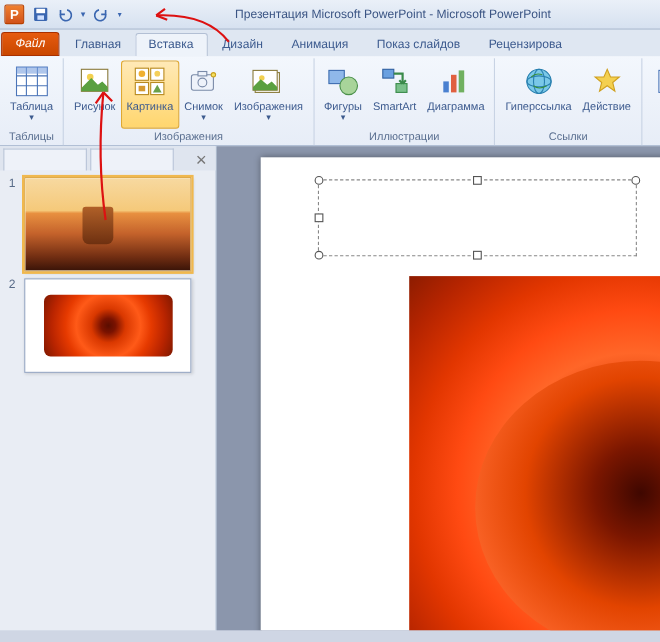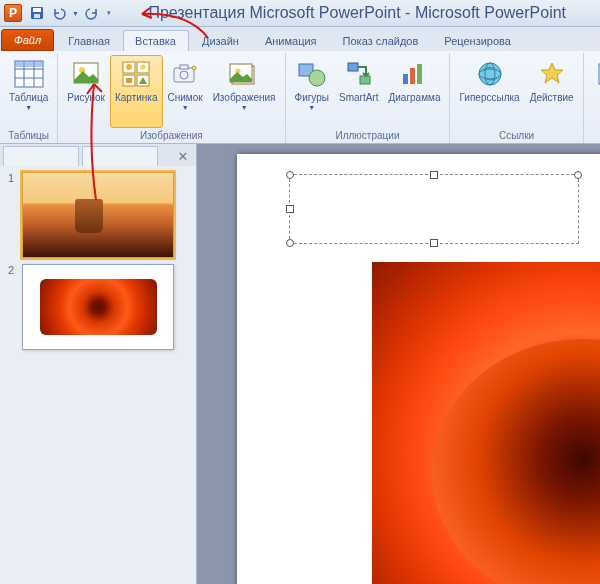--- a/index.html
+++ b/index.html
@@ -1,25 +1,25 @@
 <!DOCTYPE html>
 <html><head>
 <meta charset="utf-8">
 <style>
   *{margin:0;padding:0;box-sizing:border-box;}
   body{font-family:Tahoma,Segoe UI,sans-serif;font-size:11px;color:#333;background:#cfd6e4;width:600px;height:584px;overflow:hidden;position:relative;}
   .titlebar{height:27px;background:linear-gradient(#eaf0f8,#d6e1f0);display:flex;align-items:center;padding-left:4px;border-bottom:1px solid #a9b9d0;}
   .plogo{width:18px;height:18px;background:linear-gradient(#f08030,#d1521b);border:1px solid #b84000;border-radius:2px;color:#fff;font-weight:bold;font-size:12px;display:flex;align-items:center;justify-content:center;margin-right:4px;}
   .qat-btn{width:20px;height:20px;display:flex;align-items:center;justify-content:center;margin:0 1px;border-radius:2px;cursor:pointer;}
-  .title-text{flex:1;text-align:center;font-size:16px;color:#3b5584;white-space:nowrap;overflow:hidden;}
+  .title-text{flex:1;text-align:center;font-size:11px;color:#3b5584;white-space:nowrap;overflow:hidden;}
   .tabs{height:24px;background:#dfe7f2;display:flex;align-items:flex-end;padding-left:1px;}
   .tab{padding:4px 12px 4px;font-size:11px;color:#3c5a8e;cursor:pointer;border:1px solid transparent;border-bottom:none;}
   .tab.file{background:linear-gradient(#e65b0f,#c94700);color:#fff;border-radius:3px 3px 0 0;border:1px solid #a83000;margin-right:1px;font-style:italic;}
   .tab.active{background:#eef3fa;border:1px solid #b2bfd4;border-bottom:none;border-radius:3px 3px 0 0;color:#3c5a8e;padding-left:11px;}
-  .ribbon{height:93px;background:linear-gradient(#f3f7fd,#e7edf7);border-bottom:1px solid #a9b9d0;display:flex;padding-top:2px;}
+  .ribbon{height:82px;background:linear-gradient(#f3f7fd,#e7edf7);border-bottom:1px solid #a9b9d0;display:flex;padding-top:2px;}
   .group{display:flex;flex-direction:column;align-items:center;border-right:1px solid #c8d3e4;padding:2px 4px 0;}
   .group-items{display:flex;flex:1;}
   .group-label{font-size:10px;color:#5a6f90;padding:2px 0;}
   .ritem{display:flex;flex-direction:column;align-items:center;justify-content:flex-start;padding:2px 4px;border:1px solid transparent;border-radius:3px;cursor:pointer;min-width:44px;}
   .ritem.sel{background:linear-gradient(#ffe9b6,#ffd66e);border-color:#e0a830;}
   .ritem .icn{width:32px;height:32px;margin-bottom:2px;display:flex;align-items:center;justify-content:center;}
   .ritem .lbl{font-size:10px;color:#3c5a8e;text-align:center;line-height:1.1;}
   .ritem .dd{font-size:7px;color:#3c5a8e;margin-top:1px;}
   .workarea{display:flex;height:440px;}
   .slidepanel{width:197px;background:#e9edf4;border-right:1px solid #a9b9d0;position:relative;}

